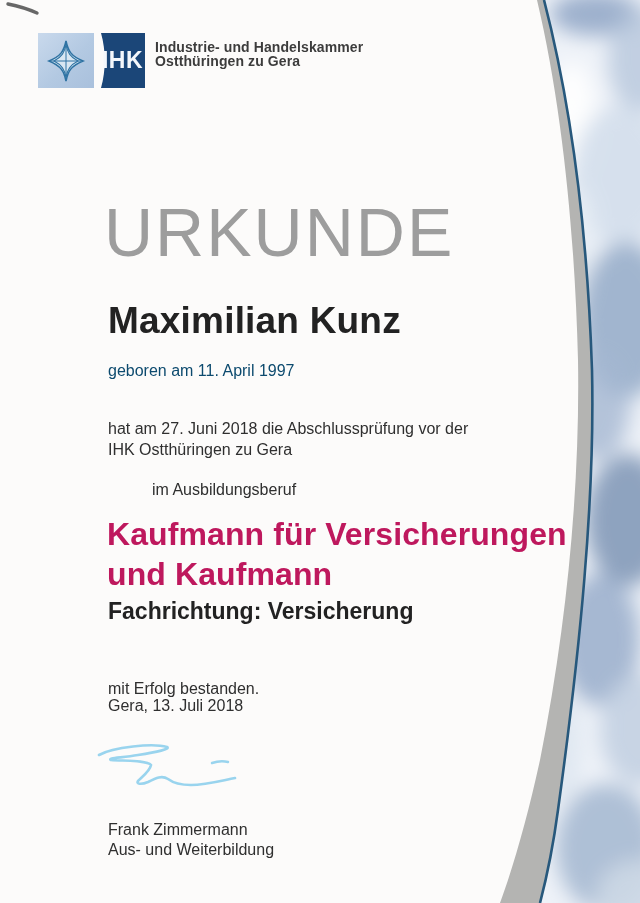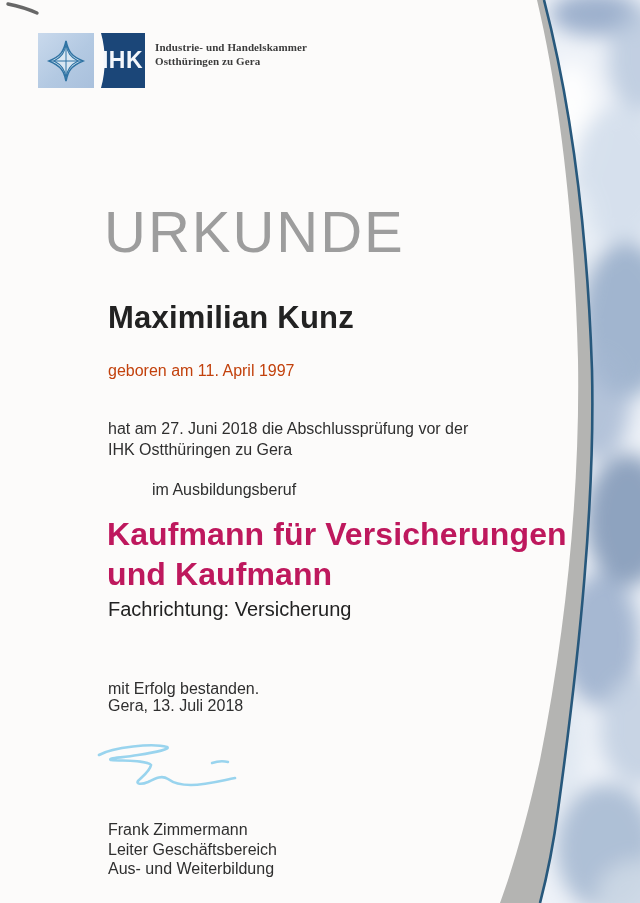--- a/index.html
+++ b/index.html
@@ -24,46 +24,46 @@
     position:relative;width:49px;height:55px;margin-left:2px;
     display:flex;align-items:center;justify-content:center;
   }
   .logo-dark svg{position:absolute;top:0;left:0;}
   .logo-acronym{
     position:relative;color:#f4f7fb;font-weight:700;font-size:23px;
     letter-spacing:.5px;padding-left:4px;
   }
   .org-lines{
     position:absolute;top:41px;left:155px;
-    font-size:11px;font-weight:700;color:#3c3c3c;line-height:13.5px;letter-spacing:.1px;font-family:Liberation Serif, serif;
+    font-size:14px;font-weight:700;color:#3c3c3c;line-height:13.5px;letter-spacing:.1px;
   }
   
   .heading{
     position:absolute;top:192px;left:104px;
-    font-size:58px;font-weight:400;color:#9d9d9d;
+    font-size:68px;font-weight:400;color:#9d9d9d;
     letter-spacing:2px;line-height:80px;white-space:nowrap;
   }
   
   .name{
     position:absolute;top:300px;left:108px;
-    font-size:31px;font-weight:700;color:#222;letter-spacing:.2px;
+    font-size:37px;font-weight:700;color:#222;letter-spacing:.2px;
   }
-  .birth{position:absolute;top:362px;left:108px;font-size:16px;color:#c2410c;}
+  .birth{position:absolute;top:362px;left:108px;font-size:16px;color:#0c4a6e;}
   .examblock{
     position:absolute;top:402px;left:108px;
     font-size:16px;color:#2f2f2f;line-height:21px;margin-top:16px;
   }
   .prof-intro{position:absolute;top:481px;left:108px;font-size:16px;color:#2f2f2f;margin-left:44px;}
   .profession{
     position:absolute;top:514px;left:107px;
     font-size:32px;font-weight:700;color:#be185d;line-height:40px;letter-spacing:.1px;
   }
   .specialization{
     position:absolute;top:598px;left:108px;
-    font-size:20px;font-weight:400;color:#222;
+    font-size:23px;font-weight:700;color:#222;
   }
   .result{position:absolute;top:661px;left:108px;font-size:16px;color:#2f2f2f;margin-top:19px;}
   .placedate{position:absolute;top:697px;left:108px;font-size:16px;color:#2f2f2f;}
   .signerblock{
     position:absolute;top:820px;left:108px;
     font-size:16px;color:#2f2f2f;line-height:19.5px;
   }
   .signature{position:absolute;top:738px;left:85px;width:180px;height:60px;}
   .artifact{position:absolute;top:0;left:0;width:60px;height:24px;}
 </style>
@@ -155,17 +155,16 @@
 
   <div class="placedate">Gera, 13. Juli 2018</div>
 
   <svg class="signature" viewBox="0 0 180 60" aria-hidden="true">
     <path d="M14,17 C28,9 68,5 82,9 C86,11 72,14 53,17 C35,20 22,20 26,22 C39,23 62,22 66,27 C65,33 57,39 53,43 C51,46 56,47 63,44 C71,40 77,37 83,41 C87,44 94,47 106,47 C120,47 135,43 150,40" fill="none" stroke="#8ecfec" stroke-width="2.6" stroke-linecap="round" opacity="0.9"></path>
     <path d="M127,25 C133,23 139,23 143,24" fill="none" stroke="#8ecfec" stroke-width="2.4" stroke-linecap="round" opacity="0.9"></path>
   </svg>
 
   <div class="signerblock">
     <div>Frank Zimmermann</div>
-    <div>Leiter Geschäftsbereich</div>
     <div>Aus- und Weiterbildung</div>
   </div>
 
 </div>
 
 </body></html>

